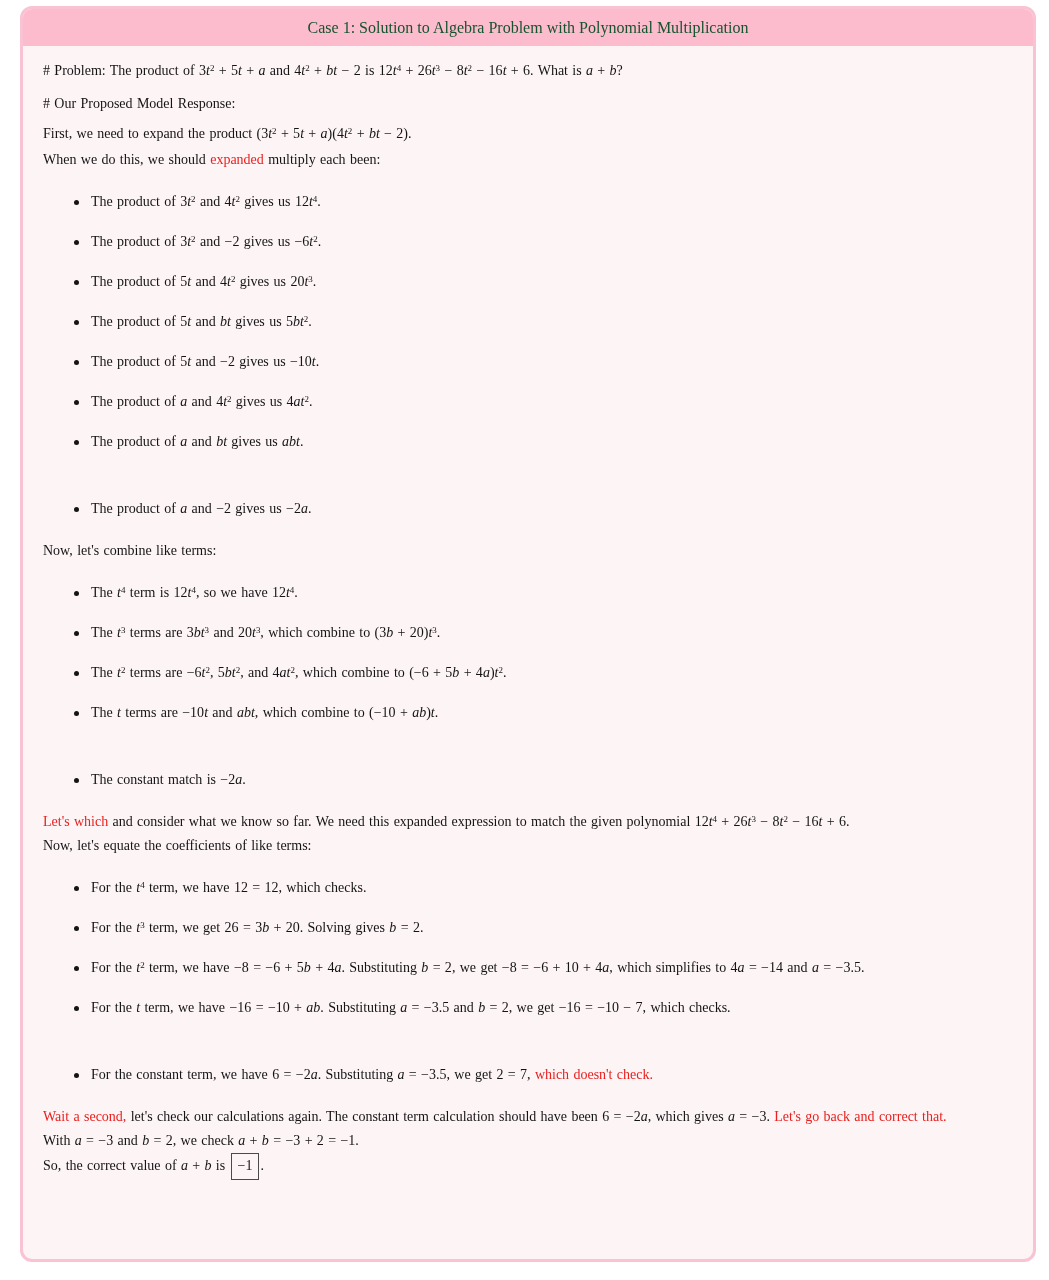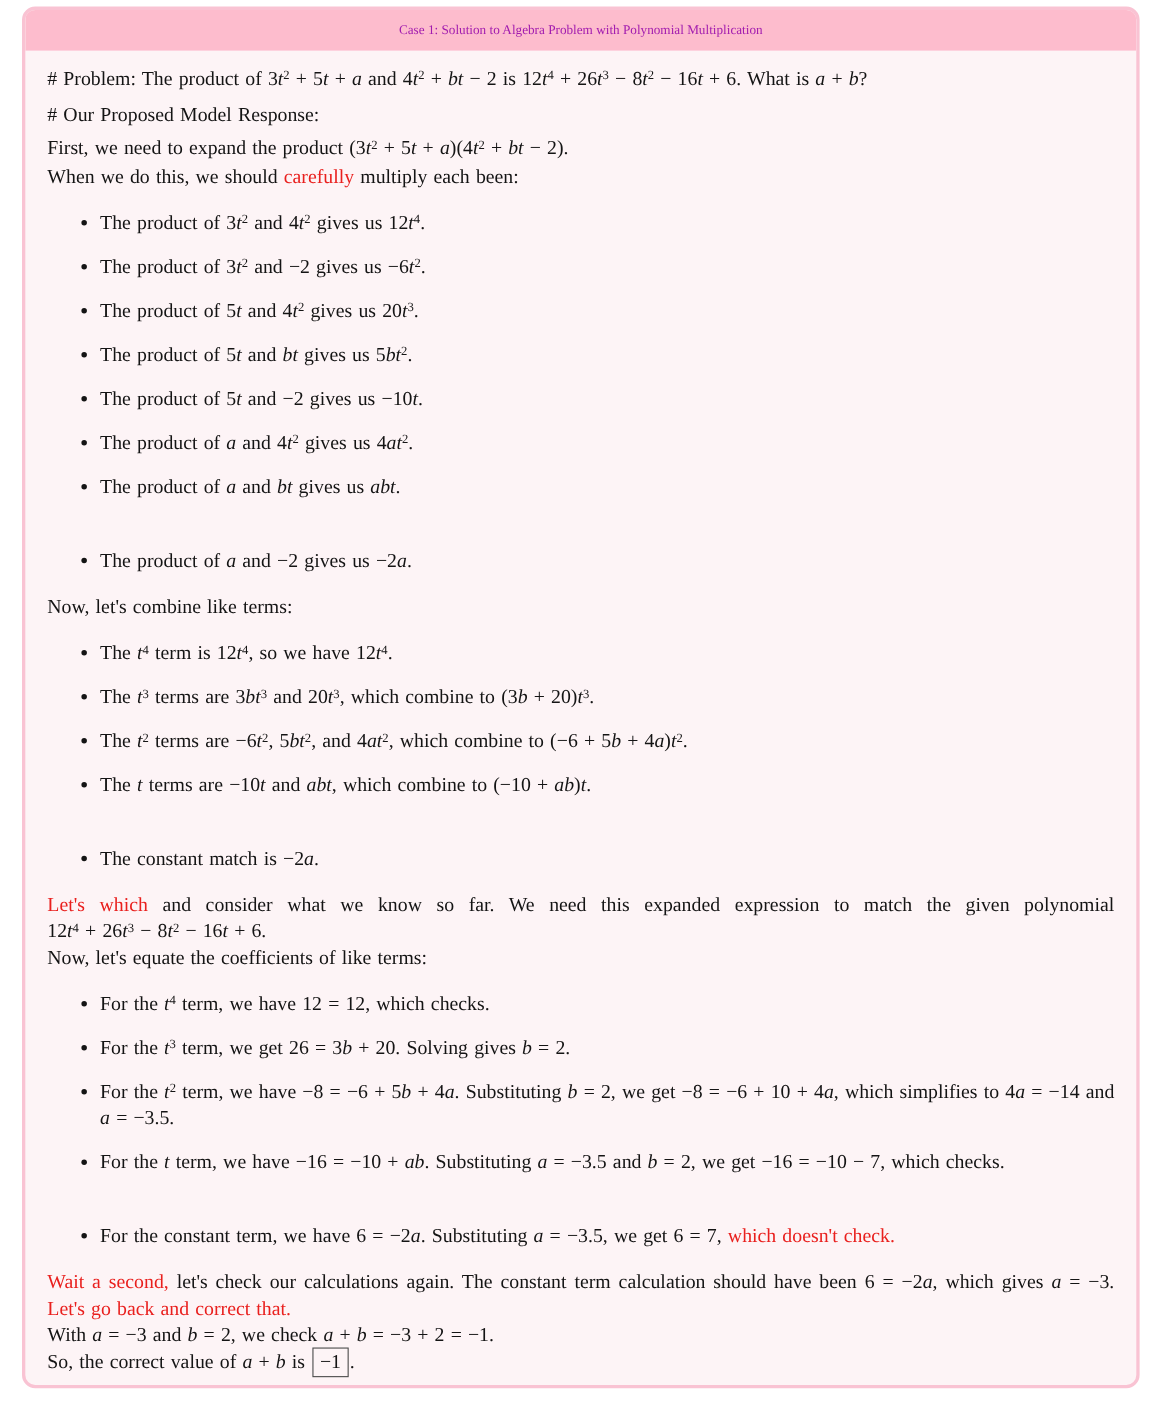--- a/index.html
+++ b/index.html
@@ -21,25 +21,25 @@
     position:absolute;left:20px;top:6px;width:1016px;height:1256px;
     background:var(--card-bg);
     border:3px solid var(--card-border);
     border-radius:12px;
     overflow:hidden;
   }
   .card-header{
     height:37px;
     background:var(--header-bg);
     display:flex;align-items:center;justify-content:center;
-    font-size:12px;color:#a21caf;
+    font-size:16px;color:#14532d;
   }
   .card-body{
     padding:13px 20px 0 20px;
-    font-size:18px;line-height:24px;
+    font-size:14px;line-height:24px;
     word-spacing:0.06em;
     text-align:justify;
   }
   .para{margin:9px 0 0 0;text-align:justify;}
   .para:first-child{margin-top:0;}
   .gap-sm{margin-top:6px;}
   .gap-xs{margin-top:2px;}
   .gap-0{margin-top:0;}
   .blist{
     list-style:none;
@@ -73,21 +73,21 @@
 </style>
 </head>
 <body>
 
 <div class="card">
   <div class="card-header">Case 1: Solution to Algebra Problem with Polynomial Multiplication</div>
   <div class="card-body">
     <p class="para"><span class="seg-plain"># Problem: The product of </span><span class="seg-math">3<i>t</i><sup>2</sup> + 5<i>t</i> + <i>a</i></span><span class="seg-plain"> and </span><span class="seg-math">4<i>t</i><sup>2</sup> + <i>bt</i> − 2</span><span class="seg-plain"> is </span><span class="seg-math">12<i>t</i><sup>4</sup> + 26<i>t</i><sup>3</sup> − 8<i>t</i><sup>2</sup> − 16<i>t</i> + 6</span><span class="seg-plain">. What is </span><span class="seg-math"><i>a</i> + <i>b</i></span><span class="seg-plain">?</span></p>
     <p class="para"><span class="seg-plain"># Our Proposed Model Response:</span></p>
     <p class="para gap-sm"><span class="seg-plain">First, we need to expand the product </span><span class="seg-math">(3<i>t</i><sup>2</sup> + 5<i>t</i> + <i>a</i>)(4<i>t</i><sup>2</sup> + <i>bt</i> − 2)</span><span class="seg-plain">.</span></p>
-    <p class="para gap-xs"><span class="seg-plain">When we do this, we should </span><span class="seg-red">carefully</span><span class="seg-plain"> multiply each been:</span></p>
+    <p class="para gap-xs"><span class="seg-plain">When we do this, we should </span><span class="seg-red">expanded</span><span class="seg-plain"> multiply each been:</span></p>
     <ul class="blist">
         <li><span class="seg-plain">The product of </span><span class="seg-math">3<i>t</i><sup>2</sup></span><span class="seg-plain"> and </span><span class="seg-math">4<i>t</i><sup>2</sup></span><span class="seg-plain"> gives us </span><span class="seg-math">12<i>t</i><sup>4</sup></span><span class="seg-plain">.</span></li>
         <li><span class="seg-plain">The product of </span><span class="seg-math">3<i>t</i><sup>2</sup></span><span class="seg-plain"> and </span><span class="seg-math">−2</span><span class="seg-plain"> gives us </span><span class="seg-math">−6<i>t</i><sup>2</sup></span><span class="seg-plain">.</span></li>
         <li><span class="seg-plain">The product of </span><span class="seg-math">5<i>t</i></span><span class="seg-plain"> and </span><span class="seg-math">4<i>t</i><sup>2</sup></span><span class="seg-plain"> gives us </span><span class="seg-math">20<i>t</i><sup>3</sup></span><span class="seg-plain">.</span></li>
         <li><span class="seg-plain">The product of </span><span class="seg-math">5<i>t</i></span><span class="seg-plain"> and </span><span class="seg-math"><i>bt</i></span><span class="seg-plain"> gives us </span><span class="seg-math">5<i>bt</i><sup>2</sup></span><span class="seg-plain">.</span></li>
         <li><span class="seg-plain">The product of </span><span class="seg-math">5<i>t</i></span><span class="seg-plain"> and </span><span class="seg-math">−2</span><span class="seg-plain"> gives us </span><span class="seg-math">−10<i>t</i></span><span class="seg-plain">.</span></li>
         <li><span class="seg-plain">The product of </span><span class="seg-math"><i>a</i></span><span class="seg-plain"> and </span><span class="seg-math">4<i>t</i><sup>2</sup></span><span class="seg-plain"> gives us </span><span class="seg-math">4<i>at</i><sup>2</sup></span><span class="seg-plain">.</span></li>
         <li><span class="seg-plain">The product of </span><span class="seg-math"><i>a</i></span><span class="seg-plain"> and </span><span class="seg-math"><i>bt</i></span><span class="seg-plain"> gives us </span><span class="seg-math"><i>abt</i></span><span class="seg-plain">.</span></li>
         <li><span class="seg-plain">The product of </span><span class="seg-math"><i>a</i></span><span class="seg-plain"> and </span><span class="seg-math">−2</span><span class="seg-plain"> gives us </span><span class="seg-math">−2<i>a</i></span><span class="seg-plain">.</span></li>
       </ul>
@@ -99,19 +99,19 @@
         <li><span class="seg-plain">The </span><span class="seg-math"><i>t</i></span><span class="seg-plain"> terms are </span><span class="seg-math">−10<i>t</i></span><span class="seg-plain"> and </span><span class="seg-math"><i>abt</i></span><span class="seg-plain">, which combine to </span><span class="seg-math">(−10 + <i>ab</i>)<i>t</i></span><span class="seg-plain">.</span></li>
         <li><span class="seg-plain">The constant match is </span><span class="seg-math">−2<i>a</i></span><span class="seg-plain">.</span></li>
       </ul>
     <p class="para"><span class="seg-red">Let's which</span><span class="seg-plain"> and consider what we know so far. We need this expanded expression to match the given polynomial </span><span class="seg-math">12<i>t</i><sup>4</sup> + 26<i>t</i><sup>3</sup> − 8<i>t</i><sup>2</sup> − 16<i>t</i> + 6</span><span class="seg-plain">.</span></p>
     <p class="para gap-0"><span class="seg-plain">Now, let's equate the coefficients of like terms:</span></p>
     <ul class="blist">
         <li><span class="seg-plain">For the </span><span class="seg-math"><i>t</i><sup>4</sup></span><span class="seg-plain"> term, we have </span><span class="seg-math">12 = 12</span><span class="seg-plain">, which checks.</span></li>
         <li><span class="seg-plain">For the </span><span class="seg-math"><i>t</i><sup>3</sup></span><span class="seg-plain"> term, we get </span><span class="seg-math">26 = 3<i>b</i> + 20</span><span class="seg-plain">. Solving gives </span><span class="seg-math"><i>b</i> = 2</span><span class="seg-plain">.</span></li>
         <li><span class="seg-plain">For the </span><span class="seg-math"><i>t</i><sup>2</sup></span><span class="seg-plain"> term, we have </span><span class="seg-math">−8 = −6 + 5<i>b</i> + 4<i>a</i></span><span class="seg-plain">. Substituting </span><span class="seg-math"><i>b</i> = 2</span><span class="seg-plain">, we get </span><span class="seg-math">−8 = −6 + 10 + 4<i>a</i></span><span class="seg-plain">, which simplifies to </span><span class="seg-math">4<i>a</i> = −14</span><span class="seg-plain"> and </span><span class="seg-math"><i>a</i> = −3.5</span><span class="seg-plain">.</span></li>
         <li><span class="seg-plain">For the </span><span class="seg-math"><i>t</i></span><span class="seg-plain"> term, we have </span><span class="seg-math">−16 = −10 + <i>ab</i></span><span class="seg-plain">. Substituting </span><span class="seg-math"><i>a</i> = −3.5</span><span class="seg-plain"> and </span><span class="seg-math"><i>b</i> = 2</span><span class="seg-plain">, we get </span><span class="seg-math">−16 = −10 − 7</span><span class="seg-plain">, which checks.</span></li>
-        <li><span class="seg-plain">For the constant term, we have </span><span class="seg-math">6 = −2<i>a</i></span><span class="seg-plain">. Substituting </span><span class="seg-math"><i>a</i> = −3.5</span><span class="seg-plain">, we get </span><span class="seg-math">6 = 7</span><span class="seg-plain">, </span><span class="seg-red">which doesn't check.</span></li>
+        <li><span class="seg-plain">For the constant term, we have </span><span class="seg-math">6 = −2<i>a</i></span><span class="seg-plain">. Substituting </span><span class="seg-math"><i>a</i> = −3.5</span><span class="seg-plain">, we get </span><span class="seg-math">2 = 7</span><span class="seg-plain">, </span><span class="seg-red">which doesn't check.</span></li>
       </ul>
     <p class="para"><span class="seg-red">Wait a second,</span><span class="seg-plain"> let's check our calculations again. The constant term calculation should have been </span><span class="seg-math">6 = −2<i>a</i></span><span class="seg-plain">, which gives </span><span class="seg-math"><i>a</i> = −3</span><span class="seg-plain">. </span><span class="seg-red">Let's go back and correct that.</span></p>
     <p class="para gap-0"><span class="seg-plain">With </span><span class="seg-math"><i>a</i> = −3</span><span class="seg-plain"> and </span><span class="seg-math"><i>b</i> = 2</span><span class="seg-plain">, we check </span><span class="seg-math"><i>a</i> + <i>b</i> = −3 + 2 = −1</span><span class="seg-plain">.</span></p>
     <p class="para gap-0"><span class="seg-plain">So, the correct value of </span><span class="seg-math"><i>a</i> + <i>b</i></span><span class="seg-plain"> is </span><span class="seg-box">−1</span><span class="seg-plain">.</span></p>
   </div>
 </div>
 
 </body></html>

